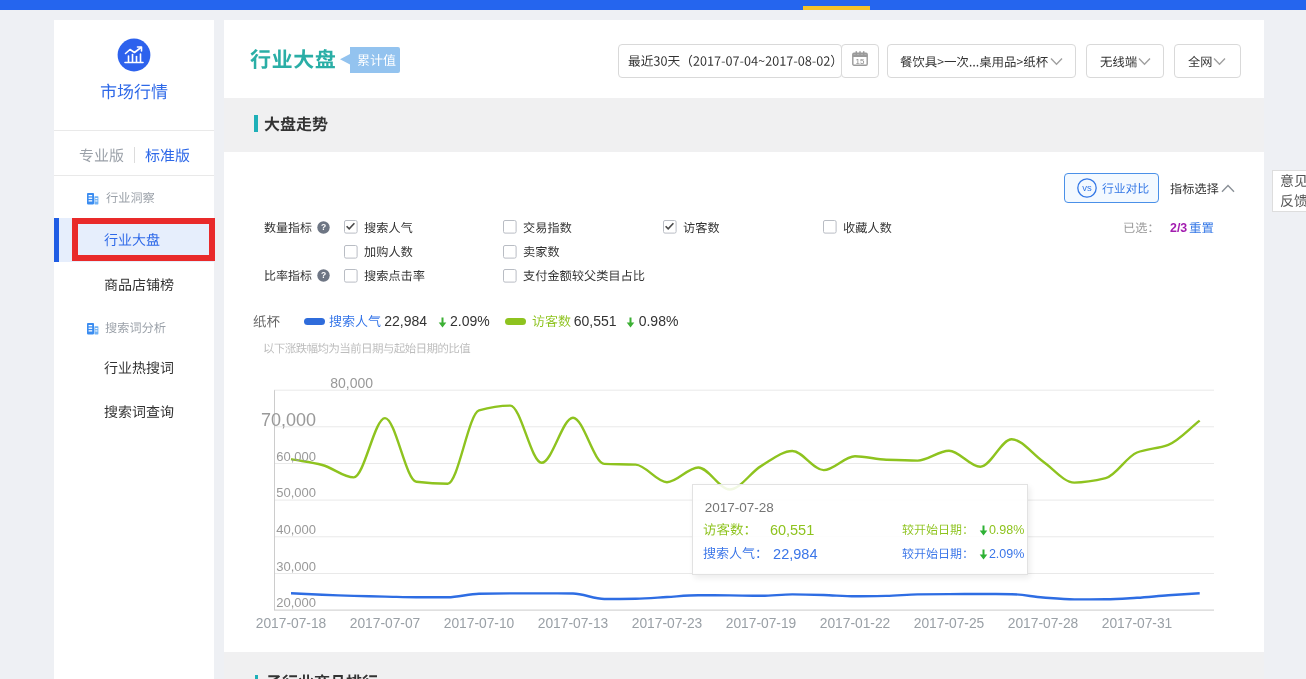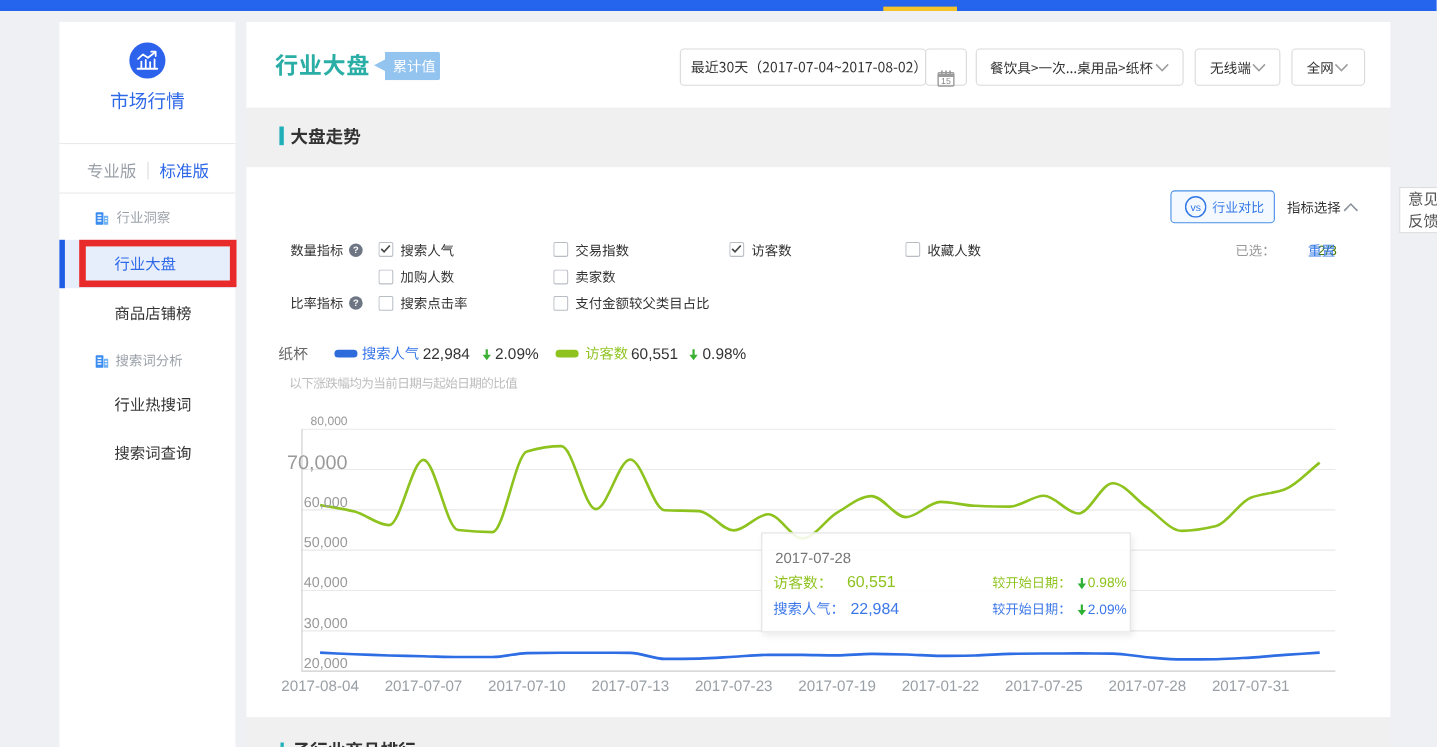--- a/index.html
+++ b/index.html
@@ -112,21 +112,21 @@
         <path transform="translate(0,13.0)" d="M8.1 -1.1C9.2 -0.6 10.6 0.3 11.3 0.8L12.1 0.2C11.3 -0.3 9.9 -1.1 8.8 -1.6ZM3.7 -1.6C2.9 -1.0 1.7 -0.3 0.7 0.1C0.9 0.3 1.2 0.6 1.4 0.8C2.4 0.3 3.7 -0.5 4.5 -1.3ZM2.7 -7.9H6.0V-6.8H2.7ZM7.0 -7.9H10.3V-6.8H7.0ZM2.7 -9.7H6.0V-8.6H2.7ZM7.0 -9.7H10.3V-8.6H7.0ZM2.2 -3.8C2.5 -3.9 2.8 -4.0 5.3 -4.1C4.3 -3.7 3.4 -3.3 3.0 -3.2C2.3 -2.9 1.7 -2.8 1.3 -2.7C1.4 -2.5 1.5 -2.1 1.5 -1.9C1.9 -2.0 2.4 -2.0 6.0 -2.2V-0.0C6.0 0.1 6.0 0.2 5.8 0.2C5.6 0.2 5.0 0.2 4.4 0.2C4.5 0.4 4.7 0.8 4.7 1.0C5.6 1.0 6.2 1.0 6.6 0.9C7.0 0.8 7.1 0.5 7.1 -0.0V-2.3L10.4 -2.4C10.7 -2.2 10.9 -1.9 11.1 -1.7L11.8 -2.2C11.3 -2.9 10.3 -3.9 9.3 -4.6L8.6 -4.1C9.0 -3.8 9.3 -3.5 9.7 -3.2L4.3 -2.9C6.0 -3.5 7.6 -4.3 9.3 -5.3L8.5 -5.8C8.0 -5.5 7.5 -5.2 7.0 -5.0L4.1 -4.8C4.7 -5.2 5.3 -5.6 6.0 -6.0H11.3V-10.5H1.8V-6.0H4.6C3.8 -5.5 3.1 -5.1 2.8 -5.0C2.5 -4.8 2.2 -4.7 2.0 -4.7C2.1 -4.5 2.2 -4.0 2.2 -3.8Z M14.8 -10.1C15.5 -9.5 16.4 -8.6 16.8 -8.0L17.5 -8.7C17.1 -9.3 16.1 -10.1 15.4 -10.7ZM13.6 -6.8V-5.9H15.7V-1.2C15.7 -0.7 15.3 -0.3 15.0 -0.1C15.2 0.1 15.5 0.5 15.5 0.8C15.8 0.5 16.1 0.2 18.6 -1.5C18.5 -1.7 18.3 -2.1 18.3 -2.4L16.7 -1.3V-6.8ZM21.1 -10.9V-6.6H17.8V-5.6H21.1V1.0H22.2V-5.6H25.5V-6.6H22.2V-10.9Z M33.8 -10.9C33.7 -10.5 33.7 -10.1 33.6 -9.6H30.3V-8.7H33.5C33.4 -8.3 33.3 -7.9 33.2 -7.5H31.0V-0.2H29.7V0.7H38.5V-0.2H37.3V-7.5H34.1C34.2 -7.9 34.3 -8.3 34.4 -8.7H38.1V-9.6H34.6L34.8 -10.9ZM31.9 -0.2V-1.3H36.4V-0.2ZM31.9 -4.9H36.4V-3.8H31.9ZM31.9 -5.7V-6.7H36.4V-5.7ZM31.9 -3.1H36.4V-2.0H31.9ZM29.4 -10.9C28.7 -8.9 27.6 -7.0 26.4 -5.7C26.6 -5.5 26.9 -5.0 27.0 -4.8C27.3 -5.2 27.7 -5.7 28.1 -6.2V1.0H29.0V-7.7C29.5 -8.6 30.0 -9.6 30.3 -10.6Z" fill="#fff"></path>
       </svg>
     </div>
     <div style="position:absolute;left:618px;width:223.5px;background:#fff;border:1px solid #d9d9d9;border-radius:4px;height:33.8px;top:44.2px"></div>
     <div style="position:absolute;left:627.8px;top:53.3px;width:217px;height:18px">
       <svg width="216" height="18" viewBox="0 0 216 18" style="position:absolute;left:0;top:0;overflow:visible">
         <path transform="translate(0,12.7)" d="M3.1 -8.1H9.6V-7.2H3.1ZM3.1 -9.6H9.6V-8.7H3.1ZM2.2 -10.3V-6.5H10.5V-10.3ZM5.0 -5.0V-4.1H2.7V-5.0ZM0.6 -0.5 0.7 0.3 5.0 -0.2V1.0H5.9V-0.3L6.6 -0.4V-1.2L5.9 -1.1V-5.0H12.1V-5.8H0.6V-5.0H1.8V-0.7ZM6.4 -4.2V-3.4H7.2L6.9 -3.3C7.3 -2.4 7.8 -1.6 8.5 -0.9C7.8 -0.4 7.0 0.0 6.2 0.3C6.4 0.4 6.6 0.8 6.7 1.0C7.6 0.7 8.4 0.2 9.1 -0.3C9.9 0.3 10.7 0.7 11.7 1.0C11.8 0.7 12.0 0.4 12.2 0.2C11.3 0.0 10.5 -0.4 9.8 -0.9C10.6 -1.7 11.3 -2.7 11.7 -4.0L11.1 -4.2L11.0 -4.2ZM7.8 -3.4H10.6C10.2 -2.7 9.7 -2.0 9.2 -1.4C8.6 -2.0 8.1 -2.7 7.8 -3.4ZM5.0 -3.4V-2.5H2.7V-3.4ZM5.0 -1.8V-1.0L2.7 -0.7V-1.8Z M13.7 -9.9C14.4 -9.3 15.3 -8.3 15.6 -7.7L16.4 -8.3C16.0 -8.9 15.2 -9.8 14.5 -10.4ZM23.7 -10.7C22.4 -10.3 20.0 -10.0 18.0 -9.9V-7.1C18.0 -5.4 17.9 -3.2 16.7 -1.5C17.0 -1.4 17.4 -1.1 17.5 -1.0C18.5 -2.4 18.8 -4.4 18.9 -6.0H21.5V-1.0H22.4V-6.0H24.8V-6.9H18.9V-7.1V-9.1C20.9 -9.3 23.0 -9.5 24.5 -10.0ZM16.0 -6.1H13.4V-5.1H15.1V-1.6C14.5 -1.4 13.9 -0.8 13.2 -0.1L13.8 0.8C14.5 -0.1 15.1 -0.8 15.5 -0.8C15.8 -0.8 16.2 -0.4 16.8 -0.1C17.6 0.5 18.7 0.6 20.3 0.6C21.5 0.6 23.8 0.6 24.7 0.5C24.7 0.2 24.8 -0.2 25.0 -0.5C23.7 -0.4 21.8 -0.3 20.3 -0.3C18.9 -0.3 17.8 -0.3 17.0 -0.9C16.5 -1.1 16.3 -1.4 16.0 -1.5Z M28.7 0.2C30.4 0.2 31.7 -0.8 31.7 -2.5C31.7 -3.8 30.9 -4.6 29.8 -4.9V-4.9C30.8 -5.3 31.4 -6.0 31.4 -7.2C31.4 -8.6 30.3 -9.5 28.7 -9.5C27.6 -9.5 26.8 -9.0 26.1 -8.4L26.7 -7.6C27.3 -8.2 27.9 -8.5 28.7 -8.5C29.6 -8.5 30.2 -8.0 30.2 -7.1C30.2 -6.1 29.6 -5.3 27.7 -5.3V-4.4C29.8 -4.4 30.6 -3.7 30.6 -2.5C30.6 -1.5 29.8 -0.8 28.7 -0.8C27.6 -0.8 26.9 -1.3 26.4 -1.9L25.8 -1.1C26.4 -0.4 27.3 0.2 28.7 0.2Z M36.0 0.2C37.7 0.2 38.9 -1.4 38.9 -4.7C38.9 -7.9 37.7 -9.5 36.0 -9.5C34.2 -9.5 33.1 -7.9 33.1 -4.7C33.1 -1.4 34.2 0.2 36.0 0.2ZM36.0 -0.8C34.9 -0.8 34.2 -2.0 34.2 -4.7C34.2 -7.4 34.9 -8.6 36.0 -8.6C37.0 -8.6 37.8 -7.4 37.8 -4.7C37.8 -2.0 37.0 -0.8 36.0 -0.8Z M40.3 -5.8V-4.8H45.0C44.6 -3.0 43.3 -1.1 40.0 0.2C40.2 0.4 40.5 0.8 40.7 1.0C43.9 -0.3 45.3 -2.2 45.9 -4.1C46.9 -1.6 48.6 0.1 51.1 1.0C51.3 0.7 51.5 0.3 51.8 0.1C49.2 -0.6 47.4 -2.4 46.5 -4.8H51.4V-5.8H46.2C46.3 -6.3 46.3 -6.8 46.3 -7.2V-8.7H50.9V-9.7H40.8V-8.7H45.3V-7.2C45.3 -6.8 45.3 -6.3 45.2 -5.8Z M61.0 -4.8C61.0 -2.3 62.0 -0.3 63.6 1.2L64.3 0.8C62.9 -0.7 62.0 -2.6 62.0 -4.8C62.0 -7.1 62.9 -9.0 64.3 -10.5L63.6 -10.9C62.0 -9.3 61.0 -7.3 61.0 -4.8Z M65.5 0.0H71.3V-1.0H68.7C68.3 -1.0 67.7 -1.0 67.2 -0.9C69.4 -3.0 70.9 -4.9 70.9 -6.7C70.9 -8.4 69.8 -9.5 68.1 -9.5C67.0 -9.5 66.2 -8.9 65.4 -8.1L66.1 -7.5C66.6 -8.1 67.2 -8.5 68.0 -8.5C69.2 -8.5 69.7 -7.8 69.7 -6.7C69.7 -5.1 68.4 -3.2 65.5 -0.7Z M75.5 0.2C77.2 0.2 78.4 -1.4 78.4 -4.7C78.4 -7.9 77.2 -9.5 75.5 -9.5C73.7 -9.5 72.6 -7.9 72.6 -4.7C72.6 -1.4 73.7 0.2 75.5 0.2ZM75.5 -0.8C74.4 -0.8 73.7 -2.0 73.7 -4.7C73.7 -7.4 74.4 -8.6 75.5 -8.6C76.5 -8.6 77.3 -7.4 77.3 -4.7C77.3 -2.0 76.5 -0.8 75.5 -0.8Z M80.1 0.0H85.2V-1.0H83.4V-9.3H82.5C82.0 -9.0 81.4 -8.8 80.5 -8.6V-7.9H82.2V-1.0H80.1Z M88.6 0.0H89.8C89.9 -3.6 90.3 -5.8 92.5 -8.6V-9.3H86.7V-8.3H91.2C89.4 -5.8 88.7 -3.5 88.6 0.0Z M93.7 -3.1H96.9V-4.0H93.7Z M101.0 0.2C102.8 0.2 103.9 -1.4 103.9 -4.7C103.9 -7.9 102.8 -9.5 101.0 -9.5C99.3 -9.5 98.1 -7.9 98.1 -4.7C98.1 -1.4 99.3 0.2 101.0 0.2ZM101.0 -0.8C100.0 -0.8 99.3 -2.0 99.3 -4.7C99.3 -7.4 100.0 -8.6 101.0 -8.6C102.1 -8.6 102.8 -7.4 102.8 -4.7C102.8 -2.0 102.1 -0.8 101.0 -0.8Z M107.1 0.0H108.3C108.4 -3.6 108.8 -5.8 111.0 -8.6V-9.3H105.2V-8.3H109.7C107.9 -5.8 107.2 -3.5 107.1 0.0Z M112.2 -3.1H115.4V-4.0H112.2Z M119.5 0.2C121.3 0.2 122.4 -1.4 122.4 -4.7C122.4 -7.9 121.3 -9.5 119.5 -9.5C117.8 -9.5 116.6 -7.9 116.6 -4.7C116.6 -1.4 117.8 0.2 119.5 0.2ZM119.5 -0.8C118.5 -0.8 117.8 -2.0 117.8 -4.7C117.8 -7.4 118.5 -8.6 119.5 -8.6C120.6 -8.6 121.3 -7.4 121.3 -4.7C121.3 -2.0 120.6 -0.8 119.5 -0.8Z M127.4 0.0H128.5V-2.6H129.7V-3.5H128.5V-9.3H127.2L123.3 -3.3V-2.6H127.4ZM127.4 -3.5H124.5L126.6 -6.7C126.9 -7.1 127.2 -7.6 127.4 -8.0H127.4C127.4 -7.6 127.4 -6.8 127.4 -6.3Z M134.9 -3.6C135.5 -3.6 136.1 -4.0 136.6 -4.9L136.0 -5.4C135.7 -4.8 135.3 -4.5 134.9 -4.5C134.1 -4.5 133.5 -5.7 132.4 -5.7C131.8 -5.7 131.1 -5.3 130.6 -4.4L131.3 -4.0C131.6 -4.6 131.9 -4.9 132.3 -4.9C133.2 -4.9 133.8 -3.6 134.9 -3.6Z M137.7 0.0H143.6V-1.0H141.0C140.5 -1.0 139.9 -1.0 139.5 -0.9C141.6 -3.0 143.1 -4.9 143.1 -6.7C143.1 -8.4 142.1 -9.5 140.4 -9.5C139.2 -9.5 138.4 -8.9 137.7 -8.1L138.3 -7.5C138.8 -8.1 139.5 -8.5 140.3 -8.5C141.4 -8.5 142.0 -7.8 142.0 -6.7C142.0 -5.1 140.6 -3.2 137.7 -0.7Z M147.7 0.2C149.5 0.2 150.6 -1.4 150.6 -4.7C150.6 -7.9 149.5 -9.5 147.7 -9.5C145.9 -9.5 144.8 -7.9 144.8 -4.7C144.8 -1.4 145.9 0.2 147.7 0.2ZM147.7 -0.8C146.7 -0.8 145.9 -2.0 145.9 -4.7C145.9 -7.4 146.7 -8.6 147.7 -8.6C148.8 -8.6 149.5 -7.4 149.5 -4.7C149.5 -2.0 148.8 -0.8 147.7 -0.8Z M152.4 0.0H157.5V-1.0H155.6V-9.3H154.7C154.2 -9.0 153.6 -8.8 152.8 -8.6V-7.9H154.4V-1.0H152.4Z M160.8 0.0H162.0C162.2 -3.6 162.6 -5.8 164.7 -8.6V-9.3H158.9V-8.3H163.4C161.6 -5.8 161.0 -3.5 160.8 0.0Z M165.9 -3.1H169.2V-4.0H165.9Z M173.3 0.2C175.0 0.2 176.2 -1.4 176.2 -4.7C176.2 -7.9 175.0 -9.5 173.3 -9.5C171.5 -9.5 170.4 -7.9 170.4 -4.7C170.4 -1.4 171.5 0.2 173.3 0.2ZM173.3 -0.8C172.2 -0.8 171.5 -2.0 171.5 -4.7C171.5 -7.4 172.2 -8.6 173.3 -8.6C174.3 -8.6 175.1 -7.4 175.1 -4.7C175.1 -2.0 174.3 -0.8 173.3 -0.8Z M180.4 0.2C182.1 0.2 183.3 -0.9 183.3 -2.2C183.3 -3.5 182.5 -4.2 181.7 -4.7V-4.7C182.2 -5.2 182.9 -6.0 182.9 -7.0C182.9 -8.4 182.0 -9.4 180.4 -9.4C178.9 -9.4 177.8 -8.5 177.8 -7.1C177.8 -6.1 178.4 -5.4 179.1 -4.9V-4.9C178.2 -4.4 177.4 -3.6 177.4 -2.3C177.4 -0.9 178.6 0.2 180.4 0.2ZM181.0 -5.1C179.9 -5.5 178.9 -6.0 178.9 -7.1C178.9 -8.0 179.5 -8.6 180.4 -8.6C181.4 -8.6 181.9 -7.9 181.9 -6.9C181.9 -6.2 181.6 -5.6 181.0 -5.1ZM180.4 -0.7C179.2 -0.7 178.4 -1.4 178.4 -2.4C178.4 -3.3 178.9 -4.0 179.7 -4.5C181.0 -4.0 182.2 -3.5 182.2 -2.3C182.2 -1.3 181.4 -0.7 180.4 -0.7Z M184.4 -3.1H187.7V-4.0H184.4Z M191.8 0.2C193.5 0.2 194.7 -1.4 194.7 -4.7C194.7 -7.9 193.5 -9.5 191.8 -9.5C190.0 -9.5 188.9 -7.9 188.9 -4.7C188.9 -1.4 190.0 0.2 191.8 0.2ZM191.8 -0.8C190.7 -0.8 190.0 -2.0 190.0 -4.7C190.0 -7.4 190.7 -8.6 191.8 -8.6C192.8 -8.6 193.6 -7.4 193.6 -4.7C193.6 -2.0 192.8 -0.8 191.8 -0.8Z M195.9 0.0H201.7V-1.0H199.1C198.7 -1.0 198.1 -1.0 197.6 -0.9C199.8 -3.0 201.3 -4.9 201.3 -6.7C201.3 -8.4 200.2 -9.5 198.6 -9.5C197.4 -9.5 196.6 -8.9 195.8 -8.1L196.5 -7.5C197.0 -8.1 197.7 -8.5 198.4 -8.5C199.6 -8.5 200.1 -7.8 200.1 -6.7C200.1 -5.1 198.8 -3.2 195.9 -0.7Z M206.2 -4.8C206.2 -7.3 205.2 -9.3 203.7 -10.9L202.9 -10.5C204.4 -9.0 205.3 -7.1 205.3 -4.8C205.3 -2.6 204.4 -0.7 202.9 0.8L203.7 1.2C205.2 -0.3 206.2 -2.3 206.2 -4.8Z" fill="#333"></path>
       </svg>
     </div>
     <div style="position:absolute;left:840.8px;width:38px;background:#fff;border:1px solid #d9d9d9;border-radius:4px;height:33.8px;top:44.2px"></div>
-    <div style="position:absolute;left:852px;top:63px;width:40px;height:16px">
+    <div style="position:absolute;left:852px;top:50px;width:40px;height:16px">
       <svg width="16" height="16" viewBox="0 0 16 16" style="position:absolute;left:0;top:0">
         <rect x="0.8" y="3.2" width="14.4" height="12" rx="1.2" fill="none" stroke="#9a9a9a" stroke-width="1.4"></rect>
         <path d="M0.8 4.2 H15.2 V7 H0.8 Z" fill="#9a9a9a"></path>
         <line x1="4.3" y1="1.2" x2="4.3" y2="5" stroke="#9a9a9a" stroke-width="1.5"></line>
         <line x1="8" y1="1.2" x2="8" y2="5" stroke="#9a9a9a" stroke-width="1.5"></line>
         <line x1="11.7" y1="1.2" x2="11.7" y2="5" stroke="#9a9a9a" stroke-width="1.5"></line>
         <text x="8" y="13.8" font-size="8" fill="#8a8a8a" text-anchor="middle" font-family="Liberation Sans">15</text>
       </svg>
     </div>
     <div style="position:absolute;left:887.2px;width:189px;background:#fff;border:1px solid #d9d9d9;border-radius:4px;height:33.8px;top:44.2px"></div>
@@ -294,21 +294,21 @@
     <div style="position:absolute;left:523.1px;top:268.2px;width:124px;height:17px">
       <svg width="123" height="17" viewBox="0 0 123 17" style="position:absolute;left:0;top:0;overflow:visible">
         <path transform="translate(0,12.2)" d="M5.6 -10.2V-8.4H0.9V-7.5H5.6V-5.6H1.5V-4.7H2.8L2.5 -4.6C3.2 -3.3 4.1 -2.2 5.3 -1.3C3.8 -0.6 2.2 -0.2 0.4 0.1C0.6 0.3 0.9 0.7 0.9 1.0C2.8 0.6 4.6 0.1 6.1 -0.8C7.5 0.1 9.2 0.6 11.2 0.9C11.3 0.7 11.6 0.3 11.8 0.0C9.9 -0.2 8.3 -0.7 7.0 -1.3C8.4 -2.3 9.5 -3.6 10.2 -5.2L9.6 -5.6L9.4 -5.6H6.6V-7.5H11.2V-8.4H6.6V-10.2ZM3.5 -4.7H8.9C8.3 -3.5 7.3 -2.6 6.1 -1.8C5.0 -2.6 4.1 -3.5 3.5 -4.7Z M17.2 -5.0C17.8 -4.0 18.6 -2.7 19.0 -1.9L19.8 -2.4C19.4 -3.1 18.6 -4.4 18.0 -5.3ZM21.4 -10.1V-7.5H16.4V-6.6H21.4V-0.3C21.4 0.0 21.3 0.1 21.0 0.1C20.7 0.1 19.7 0.1 18.6 0.1C18.8 0.3 18.9 0.7 19.0 1.0C20.3 1.0 21.2 1.0 21.6 0.8C22.1 0.7 22.3 0.4 22.3 -0.3V-6.6H23.8V-7.5H22.3V-10.1ZM15.8 -10.2C15.1 -8.3 13.9 -6.4 12.7 -5.2C12.8 -5.0 13.1 -4.5 13.2 -4.3C13.7 -4.7 14.1 -5.2 14.5 -5.8V1.0H15.4V-7.2C15.9 -8.1 16.3 -9.0 16.7 -9.9Z M26.8 -2.7C27.3 -2.0 27.8 -1.0 28.0 -0.4L28.7 -0.8C28.5 -1.4 28.0 -2.3 27.6 -3.0ZM33.3 -3.0C33.0 -2.3 32.5 -1.3 32.1 -0.7L32.8 -0.4C33.2 -1.0 33.8 -1.9 34.2 -2.6ZM30.5 -10.4C29.3 -8.5 27.1 -7.1 24.8 -6.4C25.0 -6.1 25.3 -5.8 25.4 -5.5C26.1 -5.8 26.7 -6.1 27.3 -6.4V-5.7H30.0V-4.1H25.8V-3.2H30.0V-0.2H25.2V0.6H35.8V-0.2H31.0V-3.2H35.2V-4.1H31.0V-5.7H33.6V-6.5C34.3 -6.1 35.0 -5.8 35.6 -5.6C35.8 -5.8 36.0 -6.2 36.3 -6.4C34.4 -7.0 32.2 -8.2 31.0 -9.5L31.3 -10.0ZM33.5 -6.6H27.6C28.7 -7.2 29.7 -8.0 30.5 -8.9C31.3 -8.1 32.4 -7.2 33.5 -6.6Z M45.1 -6.0C45.0 -2.2 44.8 -0.6 42.2 0.4C42.3 0.5 42.6 0.8 42.7 1.0C45.5 -0.0 45.8 -2.0 45.9 -6.0ZM45.6 -1.0C46.4 -0.4 47.4 0.4 47.9 0.9L48.5 0.3C47.9 -0.2 46.9 -1.0 46.1 -1.6ZM43.1 -7.4V-1.7H43.9V-6.7H47.0V-1.7H47.8V-7.4H45.5C45.6 -7.8 45.8 -8.3 46.0 -8.7H48.2V-9.5H42.9V-8.7H45.1C45.0 -8.3 44.8 -7.8 44.7 -7.4ZM39.2 -10.0C39.4 -9.7 39.6 -9.4 39.7 -9.1H37.3V-7.2H38.1V-8.3H41.8V-7.2H42.7V-9.1H40.7C40.5 -9.4 40.2 -9.9 40.0 -10.2ZM38.1 -2.8V0.9H39.0V0.5H41.1V0.9H42.0V-2.8ZM39.0 -0.3V-2.1H41.1V-0.3ZM38.4 -5.1 39.3 -4.6C38.6 -4.1 37.9 -3.7 37.1 -3.5C37.2 -3.3 37.4 -2.9 37.5 -2.6C38.4 -3.0 39.3 -3.5 40.1 -4.2C40.9 -3.7 41.6 -3.3 42.1 -2.9L42.7 -3.6C42.2 -3.9 41.5 -4.3 40.7 -4.7C41.3 -5.3 41.8 -6.0 42.2 -6.8L41.7 -7.1L41.5 -7.1H39.6C39.8 -7.3 39.9 -7.5 40.0 -7.8L39.2 -7.9C38.8 -7.1 38.1 -6.1 37.1 -5.4C37.3 -5.3 37.5 -5.0 37.6 -4.8C38.2 -5.3 38.8 -5.8 39.2 -6.3H41.0C40.8 -5.9 40.4 -5.5 40.0 -5.1L39.0 -5.6Z M58.1 -7.0C58.8 -6.1 59.5 -5.0 59.9 -4.3L60.6 -4.7C60.2 -5.4 59.4 -6.5 58.8 -7.4ZM55.8 -7.3C55.4 -6.5 54.7 -5.5 54.1 -4.9C54.3 -4.7 54.6 -4.3 54.7 -4.2C55.4 -4.9 56.1 -6.1 56.6 -7.1ZM49.8 -4.1C49.9 -4.1 50.3 -4.2 50.7 -4.2H51.8V-2.4L49.3 -2.0L49.5 -1.1L51.8 -1.5V0.9H52.6V-1.7L53.9 -1.9L53.9 -2.7L52.6 -2.5V-4.2H53.7V-5.1H52.6V-6.9H51.8V-5.1H50.6C50.9 -5.9 51.3 -6.9 51.6 -7.9H53.7V-8.8H51.8C51.9 -9.2 52.0 -9.7 52.1 -10.1L51.2 -10.2C51.1 -9.8 51.0 -9.3 50.9 -8.8H49.4V-7.9H50.7C50.5 -7.0 50.2 -6.1 50.1 -5.8C49.9 -5.3 49.7 -4.9 49.5 -4.9C49.6 -4.6 49.7 -4.2 49.8 -4.1ZM56.3 -10.0C56.6 -9.5 56.9 -8.9 57.1 -8.5H54.2V-7.7H60.3V-8.5H57.3L57.9 -8.8C57.8 -9.2 57.4 -9.9 57.1 -10.3ZM58.4 -5.1C58.1 -4.2 57.8 -3.3 57.3 -2.6C56.8 -3.3 56.4 -4.2 56.1 -5.1L55.3 -4.8C55.6 -3.7 56.1 -2.7 56.7 -1.8C56.0 -0.9 55.0 -0.2 53.9 0.3C54.1 0.5 54.3 0.8 54.5 1.0C55.6 0.4 56.5 -0.3 57.3 -1.1C58.0 -0.3 58.9 0.5 59.9 0.9C60.1 0.7 60.3 0.3 60.5 0.2C59.5 -0.3 58.6 -1.0 57.8 -1.9C58.4 -2.7 58.9 -3.7 59.2 -4.9Z M65.0 -10.1C64.2 -8.8 62.9 -7.4 61.7 -6.6C61.9 -6.4 62.3 -6.0 62.4 -5.8C63.6 -6.8 65.0 -8.3 65.9 -9.8ZM68.3 -9.7C69.5 -8.5 71.0 -6.9 71.7 -5.8L72.5 -6.4C71.8 -7.5 70.3 -9.1 69.1 -10.2ZM65.0 -6.7 64.1 -6.5C64.7 -4.9 65.5 -3.6 66.5 -2.4C65.1 -1.3 63.5 -0.4 61.4 0.1C61.6 0.3 61.9 0.8 62.0 1.0C64.1 0.4 65.8 -0.5 67.1 -1.7C68.4 -0.5 70.1 0.4 72.1 0.9C72.3 0.6 72.6 0.2 72.8 0.0C70.8 -0.5 69.1 -1.3 67.8 -2.5C68.9 -3.6 69.6 -4.9 70.2 -6.6L69.2 -6.8C68.8 -5.4 68.1 -4.1 67.2 -3.1C66.2 -4.1 65.5 -5.4 65.0 -6.7Z M82.3 -10.0C82.0 -9.5 81.5 -8.8 81.1 -8.3L81.8 -8.0C82.3 -8.5 82.8 -9.1 83.3 -9.7ZM75.4 -9.6C75.9 -9.1 76.5 -8.4 76.7 -7.9L77.5 -8.3C77.3 -8.8 76.7 -9.5 76.2 -10.0ZM78.8 -10.2V-7.9H74.1V-7.0H78.1C77.1 -6.0 75.5 -5.1 73.8 -4.8C74.0 -4.6 74.3 -4.2 74.4 -4.0C76.1 -4.5 77.7 -5.5 78.8 -6.7V-4.6H79.7V-6.5C81.3 -5.7 83.1 -4.7 84.1 -4.1L84.5 -4.8C83.6 -5.4 81.8 -6.3 80.3 -7.0H84.6V-7.9H79.7V-10.2ZM78.8 -4.4C78.8 -3.9 78.7 -3.4 78.6 -3.0H74.0V-2.2H78.3C77.7 -1.0 76.4 -0.3 73.8 0.1C73.9 0.3 74.2 0.7 74.2 1.0C77.3 0.4 78.6 -0.6 79.3 -2.1C80.2 -0.4 81.9 0.6 84.4 1.0C84.5 0.7 84.7 0.3 84.9 0.1C82.7 -0.1 81.1 -0.9 80.2 -2.2H84.6V-3.0H79.6C79.7 -3.5 79.8 -3.9 79.8 -4.4Z M88.2 -5.7H94.7V-3.7H88.2ZM88.2 -6.6V-8.6H94.7V-6.6ZM88.2 -2.8H94.7V-0.8H88.2ZM87.3 -9.5V0.9H88.2V0.1H94.7V0.9H95.6V-9.5Z M99.5 -4.7V1.0H100.4V0.2H107.0V0.9H107.9V-4.7H104.0V-7.1H108.9V-8.0H104.0V-10.2H103.0V-4.7ZM100.4 -0.7V-3.8H107.0V-0.7Z M111.3 0.9C111.6 0.7 112.1 0.5 115.4 -0.6C115.4 -0.8 115.3 -1.2 115.3 -1.5L112.3 -0.6V-5.6H115.4V-6.5H112.3V-10.1H111.4V-0.8C111.4 -0.3 111.1 -0.0 110.9 0.1C111.0 0.3 111.3 0.7 111.3 0.9ZM116.3 -10.2V-1.1C116.3 0.3 116.6 0.7 117.8 0.7C118.0 0.7 119.5 0.7 119.7 0.7C120.9 0.7 121.2 -0.2 121.3 -2.6C121.0 -2.7 120.6 -2.9 120.4 -3.0C120.3 -0.8 120.2 -0.2 119.6 -0.2C119.3 -0.2 118.2 -0.2 117.9 -0.2C117.4 -0.2 117.3 -0.3 117.3 -1.0V-4.6C118.6 -5.4 120.1 -6.3 121.1 -7.2L120.4 -8.0C119.6 -7.2 118.4 -6.3 117.3 -5.6V-10.2Z" fill="#333"></path>
       </svg>
     </div>
     <div style="position:absolute;left:1122.5px;top:219.8px;width:38px;height:17px">
       <svg width="37" height="17" viewBox="0 0 37 17" style="position:absolute;left:0;top:0;overflow:visible">
         <path transform="translate(0,12.2)" d="M1.1 -9.5V-8.6H9.1V-5.4H2.7V-7.4H1.8V-1.2C1.8 0.3 2.4 0.6 4.4 0.6C4.8 0.6 8.5 0.6 9.0 0.6C11.0 0.6 11.4 -0.0 11.6 -2.3C11.3 -2.3 10.9 -2.5 10.7 -2.7C10.5 -0.7 10.3 -0.3 9.0 -0.3C8.1 -0.3 5.0 -0.3 4.3 -0.3C3.0 -0.3 2.7 -0.5 2.7 -1.2V-4.5H9.1V-3.9H10.1V-9.5Z M12.9 -9.3C13.7 -8.7 14.5 -7.9 14.8 -7.3L15.6 -7.9C15.2 -8.4 14.4 -9.3 13.6 -9.8ZM17.6 -9.9C17.3 -8.8 16.8 -7.7 16.2 -7.0C16.4 -6.9 16.8 -6.6 17.0 -6.5C17.2 -6.9 17.5 -7.3 17.8 -7.8H19.6V-6.0H16.1V-5.2H18.3C18.1 -3.6 17.6 -2.4 15.8 -1.8C16.0 -1.6 16.2 -1.2 16.3 -1.0C18.4 -1.8 19.0 -3.2 19.2 -5.2H20.5V-2.3C20.5 -1.4 20.7 -1.1 21.6 -1.1C21.8 -1.1 22.6 -1.1 22.8 -1.1C23.6 -1.1 23.8 -1.5 23.9 -3.1C23.6 -3.1 23.3 -3.3 23.1 -3.4C23.1 -2.2 23.0 -2.0 22.7 -2.0C22.5 -2.0 21.9 -2.0 21.7 -2.0C21.4 -2.0 21.4 -2.0 21.4 -2.3V-5.2H23.8V-6.0H20.5V-7.8H23.3V-8.6H20.5V-10.2H19.6V-8.6H18.1C18.3 -8.9 18.4 -9.3 18.5 -9.7ZM15.3 -5.6H12.9V-4.7H14.4V-1.0C13.9 -0.8 13.3 -0.3 12.7 0.2L13.4 1.0C14.1 0.2 14.7 -0.4 15.2 -0.4C15.4 -0.4 15.8 -0.1 16.3 0.2C17.1 0.7 18.1 0.8 19.5 0.8C20.7 0.8 22.8 0.8 23.7 0.7C23.7 0.4 23.9 -0.0 24.0 -0.2C22.8 -0.1 20.9 -0.0 19.5 -0.0C18.2 -0.0 17.2 -0.1 16.5 -0.6C15.9 -0.9 15.6 -1.2 15.3 -1.2Z M27.4 -5.9C27.9 -5.9 28.4 -6.3 28.4 -6.8C28.4 -7.4 27.9 -7.8 27.4 -7.8C27.0 -7.8 26.5 -7.4 26.5 -6.8C26.5 -6.3 27.0 -5.9 27.4 -5.9ZM27.4 0.0C27.9 0.0 28.4 -0.3 28.4 -0.9C28.4 -1.4 27.9 -1.8 27.4 -1.8C27.0 -1.8 26.5 -1.4 26.5 -0.9C26.5 -0.3 27.0 0.0 27.4 0.0Z" fill="#999"></path>
       </svg>
     </div>
-    <div class="lt" style="left:1198px;top:219.7px;font-size:12.4px;font-weight:400;color:#4d7c0f;line-height:16px">2/3</div>
+    <div class="lt" style="left:1170px;top:219.7px;font-size:12.4px;font-weight:700;color:#a21caf;line-height:16px">2/3</div>
     <div style="position:absolute;left:1189.0px;top:219.7px;width:27px;height:18px">
       <svg width="26" height="18" viewBox="0 0 26 18" style="position:absolute;left:0;top:0;overflow:visible">
         <path transform="translate(0,12.5)" d="M2.0 -6.8V-2.9H5.7V-2.0H1.6V-1.2H5.7V-0.2H0.7V0.6H11.9V-0.2H6.7V-1.2H11.1V-2.0H6.7V-2.9H10.6V-6.8H6.7V-7.5H11.8V-8.3H6.7V-9.2C8.1 -9.4 9.5 -9.5 10.6 -9.7L10.1 -10.4C8.1 -10.1 4.6 -9.8 1.7 -9.8C1.8 -9.6 1.9 -9.2 1.9 -9.0C3.1 -9.1 4.4 -9.1 5.7 -9.2V-8.3H0.7V-7.5H5.7V-6.8ZM2.9 -4.5H5.7V-3.6H2.9ZM6.7 -4.5H9.7V-3.6H6.7ZM2.9 -6.1H5.7V-5.1H2.9ZM6.7 -6.1H9.7V-5.1H6.7Z M20.6 -9.3H22.8V-8.2H20.6ZM17.7 -9.3H19.8V-8.2H17.7ZM14.9 -9.3H16.9V-8.2H14.9ZM14.9 -5.3V-0.1H13.2V0.6H24.3V-0.1H22.6V-5.3H18.7L18.9 -6.1H24.0V-6.8H19.0L19.1 -7.5H23.7V-10.0H14.0V-7.5H18.2L18.1 -6.8H13.3V-6.1H17.9L17.8 -5.3ZM15.8 -0.1V-0.9H21.7V-0.1ZM15.8 -3.4H21.7V-2.7H15.8ZM15.8 -4.0V-4.7H21.7V-4.0ZM15.8 -2.1H21.7V-1.4H15.8Z" fill="#3377e6"></path>
       </svg>
     </div>
     <div style="position:absolute;left:253.0px;top:312.6px;width:29px;height:19px">
       <svg width="28" height="19" viewBox="0 0 28 19" style="position:absolute;left:0;top:0;overflow:visible">
         <path transform="translate(0,13.5)" d="M0.6 -0.7 0.8 0.3C2.1 -0.1 3.8 -0.5 5.4 -0.9L5.3 -1.8C3.6 -1.4 1.8 -1.0 0.6 -0.7ZM0.9 -5.7C1.1 -5.8 1.4 -5.9 3.2 -6.1C2.5 -5.2 2.0 -4.5 1.7 -4.2C1.3 -3.8 0.9 -3.4 0.6 -3.4C0.7 -3.1 0.9 -2.7 1.0 -2.5V-2.5L1.0 -2.5C1.3 -2.6 1.8 -2.8 5.4 -3.5C5.4 -3.7 5.4 -4.1 5.4 -4.4L2.4 -3.8C3.5 -5.0 4.5 -6.5 5.4 -7.9L4.6 -8.4C4.3 -8.0 4.1 -7.5 3.8 -7.0L1.9 -6.8C2.7 -8.0 3.6 -9.5 4.2 -10.9L3.3 -11.4C2.7 -9.7 1.6 -8.0 1.3 -7.5C1.0 -7.0 0.8 -6.7 0.5 -6.7C0.7 -6.4 0.8 -5.9 0.9 -5.7ZM5.9 1.1C6.2 0.9 6.6 0.7 9.4 -0.2C9.3 -0.4 9.3 -0.8 9.2 -1.1L6.9 -0.4V-5.2H9.4C9.7 -1.6 10.3 1.0 11.7 1.0C12.6 1.0 12.9 0.4 13.0 -1.7C12.8 -1.8 12.4 -2.0 12.2 -2.2C12.2 -0.7 12.1 -0.0 11.8 -0.0C11.1 -0.0 10.6 -2.0 10.4 -5.2H12.7V-6.1H10.3C10.2 -7.2 10.2 -8.5 10.2 -9.9C11.0 -10.0 11.8 -10.2 12.5 -10.4L11.7 -11.2C10.4 -10.8 8.0 -10.4 6.0 -10.1V-0.6C6.0 -0.1 5.7 0.2 5.5 0.3C5.6 0.5 5.8 0.9 5.9 1.1ZM9.3 -6.1H6.9V-9.4C7.7 -9.5 8.5 -9.6 9.2 -9.7C9.2 -8.4 9.3 -7.2 9.3 -6.1Z M23.0 -6.6C24.1 -5.7 25.4 -4.3 25.9 -3.5L26.7 -4.2C26.1 -5.0 24.8 -6.3 23.7 -7.2ZM18.8 -10.2V-9.2H22.8C21.8 -7.0 20.2 -5.2 18.2 -4.0C18.5 -3.8 18.8 -3.4 19.0 -3.2C20.1 -3.9 21.1 -4.9 22.0 -6.1V1.1H23.0V-7.5C23.4 -8.1 23.6 -8.7 23.9 -9.2H26.4V-10.2ZM16.3 -11.3V-8.5H14.2V-7.5H16.2C15.7 -5.6 14.8 -3.5 13.9 -2.4C14.0 -2.1 14.3 -1.7 14.4 -1.4C15.1 -2.4 15.8 -3.9 16.3 -5.4V1.1H17.3V-5.9C17.7 -5.4 18.2 -4.7 18.4 -4.4L19.0 -5.2C18.7 -5.5 17.7 -6.6 17.3 -7.0V-7.5H19.1V-8.5H17.3V-11.3Z" fill="#666"></path>
       </svg>
     </div>
@@ -350,28 +350,28 @@
         <line x1="274" y1="463.5" x2="1214" y2="463.5" stroke="#e9e9e9" stroke-width="1"></line>
         <line x1="274" y1="500.1" x2="1214" y2="500.1" stroke="#e9e9e9" stroke-width="1"></line>
         <line x1="274" y1="536.8" x2="1214" y2="536.8" stroke="#e9e9e9" stroke-width="1"></line>
         <line x1="274" y1="573.5" x2="1214" y2="573.5" stroke="#e9e9e9" stroke-width="1"></line>
         <line x1="274" y1="610.1" x2="1214" y2="610.1" stroke="#ccc" stroke-width="1"></line>
         <line x1="274.5" y1="390.2" x2="274.5" y2="610.1" stroke="#ccc" stroke-width="1"></line>
         <path d="M291.0 593.3C301.4 593.8 311.9 594.4 322.3 594.8C332.8 595.2 343.2 595.6 353.7 595.9C364.1 596.2 374.6 596.4 385.0 596.6C395.4 596.8 405.9 597.3 416.3 597.3C426.8 597.3 437.2 597.3 447.7 597.3C458.1 597.3 468.6 593.9 479.0 593.7C489.4 593.5 499.9 593.4 510.3 593.4C520.8 593.4 531.2 593.4 541.7 593.4C552.1 593.4 562.6 593.4 573.0 593.5C583.4 593.6 593.9 599.0 604.3 599.0C614.8 599.0 625.2 598.9 635.7 598.7C646.1 598.5 656.6 597.6 667.0 597.0C677.4 596.4 687.9 595.3 698.3 595.3C708.8 595.3 719.2 595.3 729.7 595.4C740.1 595.5 750.6 595.8 761.0 595.8C771.4 595.8 781.9 594.4 792.3 594.4C802.8 594.4 813.2 594.7 823.7 595.0C834.1 595.3 844.5 596.3 855.0 596.3C865.4 596.3 875.9 596.1 886.3 595.9C896.8 595.7 907.2 594.6 917.7 594.4C928.1 594.2 938.5 594.1 949.0 594.1C959.4 594.1 969.9 594.0 980.3 594.0C990.8 594.0 1001.2 594.1 1011.7 594.2C1022.1 594.3 1032.5 596.7 1043.0 597.5C1053.4 598.3 1063.9 599.4 1074.3 599.4C1084.8 599.4 1095.2 599.4 1105.7 599.3C1116.1 599.2 1126.5 598.4 1137.0 597.8C1147.4 597.2 1157.9 596.0 1168.3 595.3C1178.8 594.6 1189.2 594.0 1199.7 593.3" fill="none" stroke="#2e6de3" stroke-width="2.4" stroke-linejoin="round"></path>
         <path d="M291.0 459.1C301.4 461.1 311.9 462.3 322.3 465.0C332.8 467.6 343.2 477.4 353.7 477.4C364.1 477.4 374.6 418.1 385.0 418.1C395.4 418.1 405.9 480.6 416.3 481.8C426.8 483.0 437.2 483.7 447.7 483.7C458.1 483.7 468.6 413.3 479.0 410.4C489.4 407.4 499.9 405.6 510.3 405.6C520.8 405.6 531.2 462.8 541.7 462.8C552.1 462.8 562.6 417.7 573.0 417.7C583.4 417.7 593.9 463.4 604.3 463.9C614.8 464.3 625.2 464.1 635.7 464.6C646.1 465.1 656.6 482.2 667.0 482.2C677.4 482.2 687.9 467.5 698.3 467.5C708.8 467.5 719.2 489.5 729.7 489.5C740.1 489.5 750.6 472.2 761.0 466.1C771.4 460.0 781.9 451.0 792.3 451.0C802.8 451.0 813.2 470.1 823.7 470.1C834.1 470.1 844.5 456.2 855.0 456.2C865.4 456.2 875.9 459.4 886.3 459.8C896.8 460.2 907.2 460.6 917.7 460.6C928.1 460.6 938.5 450.7 949.0 450.7C959.4 450.7 969.9 466.8 980.3 466.8C990.8 466.8 1001.2 439.3 1011.7 439.3C1022.1 439.3 1032.5 454.3 1043.0 461.5C1053.4 468.7 1063.9 482.6 1074.3 482.6C1084.8 482.6 1095.2 480.7 1105.7 478.2C1116.1 475.7 1126.5 456.5 1137.0 452.5C1147.4 448.6 1157.9 448.7 1168.3 444.8C1178.8 440.9 1189.2 428.7 1199.7 420.6" fill="none" stroke="#8ec31f" stroke-width="2.4" stroke-linejoin="round"></path>
       </svg>
     </div>
-    <div class="lt" style="right:990.0px;top:375.3px;font-size:11px;font-weight:400;color:#999;line-height:16px">80,000</div>
+    <div class="lt" style="right:933px;top:375.3px;font-size:14px;font-weight:400;color:#999;line-height:16px">80,000</div>
     <div class="lt" style="right:990.0px;top:412.0px;font-size:18px;font-weight:400;color:#999;line-height:16px">70,000</div>
     <div class="lt" style="right:990.0px;top:448.6px;font-size:13px;font-weight:400;color:#999;line-height:16px">60,000</div>
     <div class="lt" style="right:990.0px;top:485.3px;font-size:13px;font-weight:400;color:#999;line-height:16px">50,000</div>
     <div class="lt" style="right:990.0px;top:521.9px;font-size:13px;font-weight:400;color:#999;line-height:16px">40,000</div>
     <div class="lt" style="right:990.0px;top:558.6px;font-size:13px;font-weight:400;color:#999;line-height:16px">30,000</div>
     <div class="lt" style="right:990.0px;top:595.2px;font-size:13px;font-weight:400;color:#999;line-height:16px">20,000</div>
-    <div class="lt" style="left:291.0px;transform:translateX(-50%);top:614.9px;font-size:13.8px;font-weight:400;color:#9aa0a6;line-height:17px">2017-08-04</div>
+    <div class="lt" style="left:291.0px;transform:translateX(-50%);top:614.9px;font-size:13.8px;font-weight:400;color:#9aa0a6;line-height:17px">2017-07-18</div>
     <div class="lt" style="left:385.0px;transform:translateX(-50%);top:614.9px;font-size:13.8px;font-weight:400;color:#9aa0a6;line-height:17px">2017-07-07</div>
     <div class="lt" style="left:479.0px;transform:translateX(-50%);top:614.9px;font-size:13.8px;font-weight:400;color:#9aa0a6;line-height:17px">2017-07-10</div>
     <div class="lt" style="left:573.0px;transform:translateX(-50%);top:614.9px;font-size:13.8px;font-weight:400;color:#9aa0a6;line-height:17px">2017-07-13</div>
     <div class="lt" style="left:667.0px;transform:translateX(-50%);top:614.9px;font-size:13.8px;font-weight:400;color:#9aa0a6;line-height:17px">2017-07-23</div>
     <div class="lt" style="left:761.0px;transform:translateX(-50%);top:614.9px;font-size:13.8px;font-weight:400;color:#9aa0a6;line-height:17px">2017-07-19</div>
     <div class="lt" style="left:855.0px;transform:translateX(-50%);top:614.9px;font-size:13.8px;font-weight:400;color:#9aa0a6;line-height:17px">2017-01-22</div>
     <div class="lt" style="left:949.0px;transform:translateX(-50%);top:614.9px;font-size:13.8px;font-weight:400;color:#9aa0a6;line-height:17px">2017-07-25</div>
     <div class="lt" style="left:1043.0px;transform:translateX(-50%);top:614.9px;font-size:13.8px;font-weight:400;color:#9aa0a6;line-height:17px">2017-07-28</div>
     <div class="lt" style="left:1137.0px;transform:translateX(-50%);top:614.9px;font-size:13.8px;font-weight:400;color:#9aa0a6;line-height:17px">2017-07-31</div>
     <div style="position:absolute;left:691.9px;top:484.1px;width:336.5px;height:90.6px;background:rgba(255,255,255,0.88);border:1px solid #e2e2e2;box-shadow:2px 3px 6px rgba(0,0,0,0.08)"></div>

